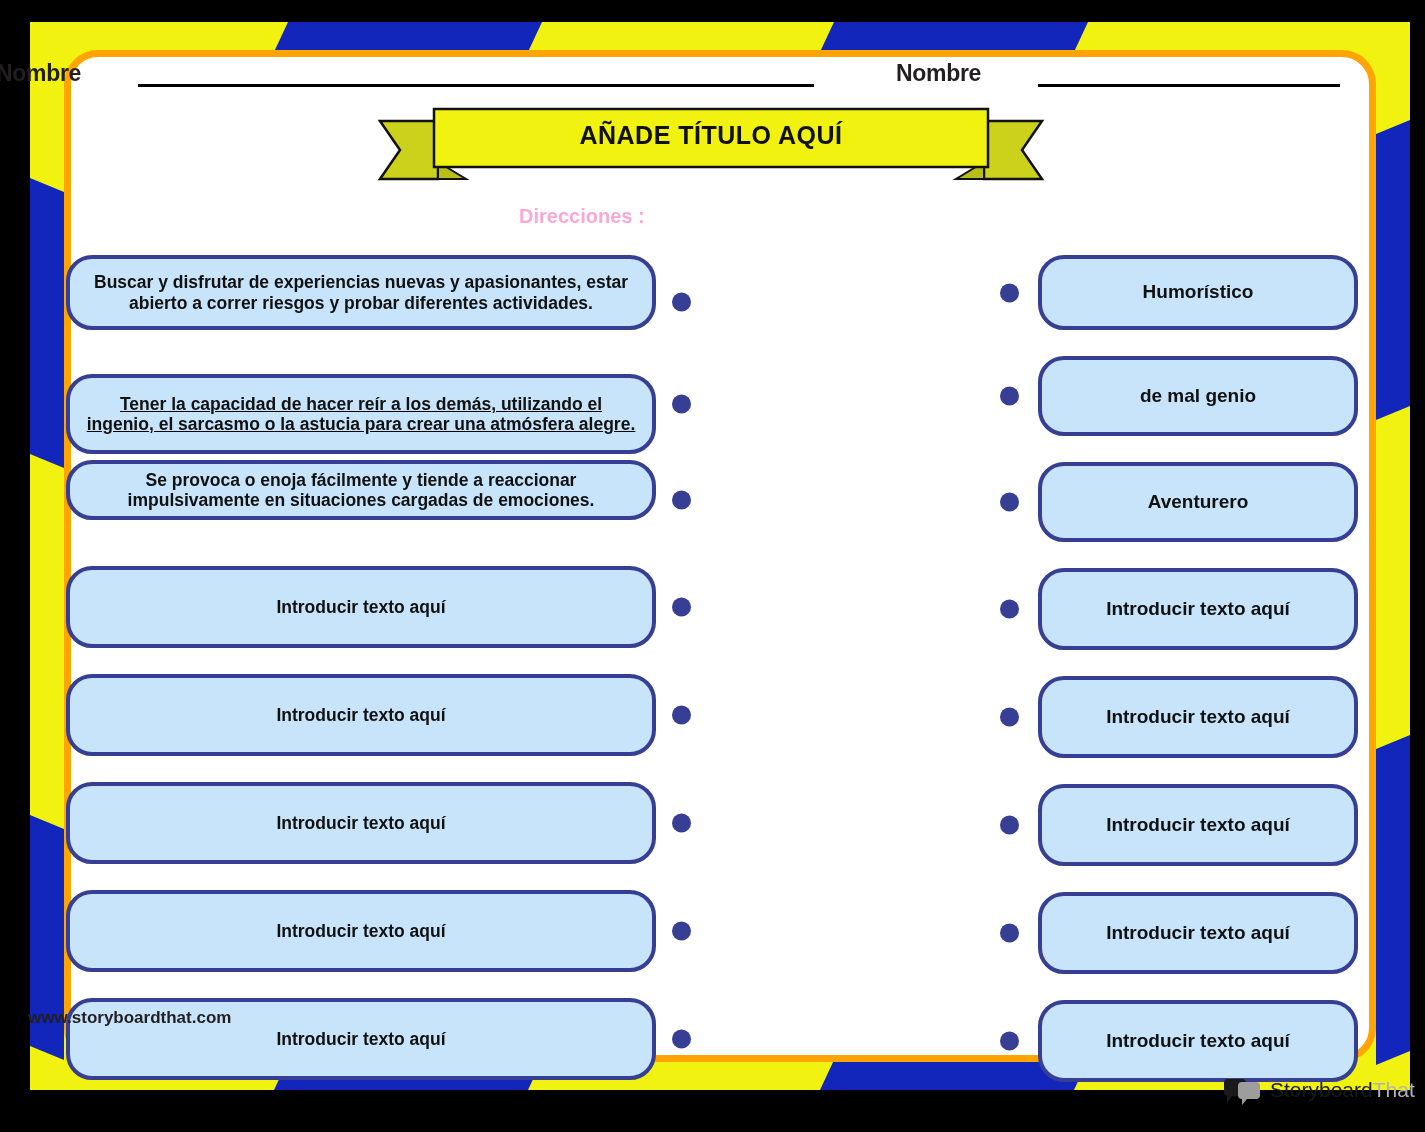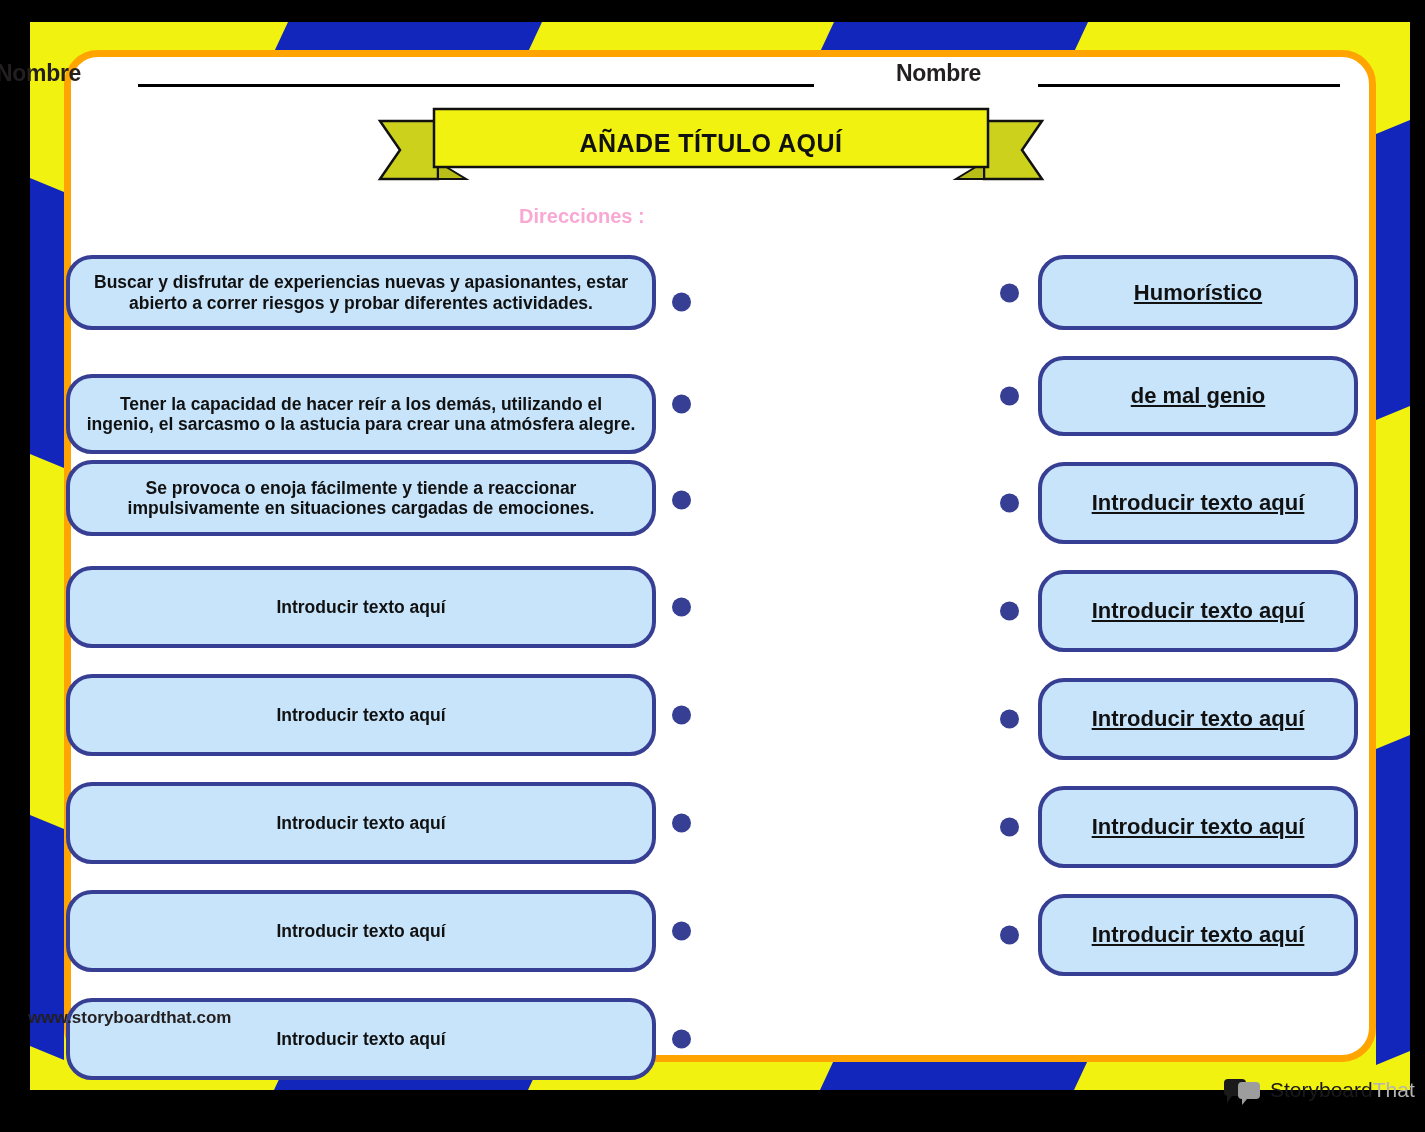--- a/index.html
+++ b/index.html
@@ -71,21 +71,21 @@
   }
   #name-rule { left: 138px; top: 84px; width: 676px; }
   #date-rule { left: 1038px; top: 84px; width: 302px; }
 
   
   #banner { position: absolute; left: 376px; top: 107px; width: 670px; height: 80px; }
   #banner svg { display: block; }
   #banner-title {
     position: absolute;
     left: 0; right: 0;
-    top: 22px;
+    top: 14px;
     text-align: center;
     font-size: 25px;
     font-weight: bold;
     color: #111111;
     letter-spacing: 0.5px;
     font-family: "Liberation Sans", sans-serif;
   }
 
   
   #directions {
@@ -119,23 +119,22 @@
     color: #111111;
     font-family: "Liberation Sans", sans-serif;
   }
   #col-left .item-box {
     width: 590px;
     font-size: 17.5px;
     line-height: 1.16;
   }
   #col-right .item-box {
     width: 320px;
-    font-size: 22px;
+    font-size: 19px;
     line-height: 1.16;
-    text-decoration: underline;
   }
 
   .dot {
     position: absolute;
     width: 19px;
     height: 19px;
     border-radius: 50%;
     background: #363f93;
     top: 50%;
     transform: translateY(-50%);
@@ -224,26 +223,26 @@
     <div id="banner-title">AÑADE TÍTULO AQUÍ</div>
   </div>
 
   <div id="directions">Direcciones :</div>
 
   <div class="col" id="col-left">
       <div class="row" style="height: 93px; margin-bottom: 26px;">
         <div class="item-box" style="height: 75px;">Buscar y disfrutar de experiencias nuevas y apasionantes, estar abierto a correr riesgos y probar diferentes actividades.</div>
         <span class="dot"></span>
       </div>
-      <div class="row" style="height: 60px; margin-bottom: 26px;">
+      <div class="row" style="height: 60px; margin-bottom: 26px; text-decoration: underline;">
         <div class="item-box" style="height: 80px;">Tener la capacidad de hacer reír a los demás, utilizando el ingenio, el sarcasmo o la astucia para crear una atmósfera alegre.</div>
         <span class="dot"></span>
       </div>
       <div class="row" style="height: 80px; margin-bottom: 26px;">
-        <div class="item-box" style="height: 76px;">Se provoca o enoja fácilmente y tiende a reaccionar impulsivamente en situaciones cargadas de emociones.</div>
+        <div class="item-box" style="height: 60px;">Se provoca o enoja fácilmente y tiende a reaccionar impulsivamente en situaciones cargadas de emociones.</div>
         <span class="dot"></span>
       </div>
       <div class="row" style="height: 82px; margin-bottom: 26px;">
         <div class="item-box" style="height: 82px;">Introducir texto aquí</div>
         <span class="dot"></span>
       </div>
       <div class="row" style="height: 82px; margin-bottom: 26px;">
         <div class="item-box" style="height: 82px;">Introducir texto aquí</div>
         <span class="dot"></span>
       </div>
@@ -260,20 +259,24 @@
         <span class="dot"></span>
       </div>
     </div>
   <div class="col" id="col-right">
       <div class="row" style="height: 75px; margin-bottom: 26px;">
         <div class="item-box" style="height: 75px;">Humorístico</div>
         <span class="dot"></span>
       </div>
       <div class="row" style="height: 80px; margin-bottom: 26px;">
         <div class="item-box" style="height: 80px;">de mal genio</div>
+        <span class="dot"></span>
+      </div>
+      <div class="row" style="height: 80px; margin-bottom: 26px;">
+        <div class="item-box" style="height: 80px;">Aventurero</div>
         <span class="dot"></span>
       </div>
       <div class="row" style="height: 82px; margin-bottom: 26px;">
         <div class="item-box" style="height: 82px;">Introducir texto aquí</div>
         <span class="dot"></span>
       </div>
       <div class="row" style="height: 82px; margin-bottom: 26px;">
         <div class="item-box" style="height: 82px;">Introducir texto aquí</div>
         <span class="dot"></span>
       </div>

